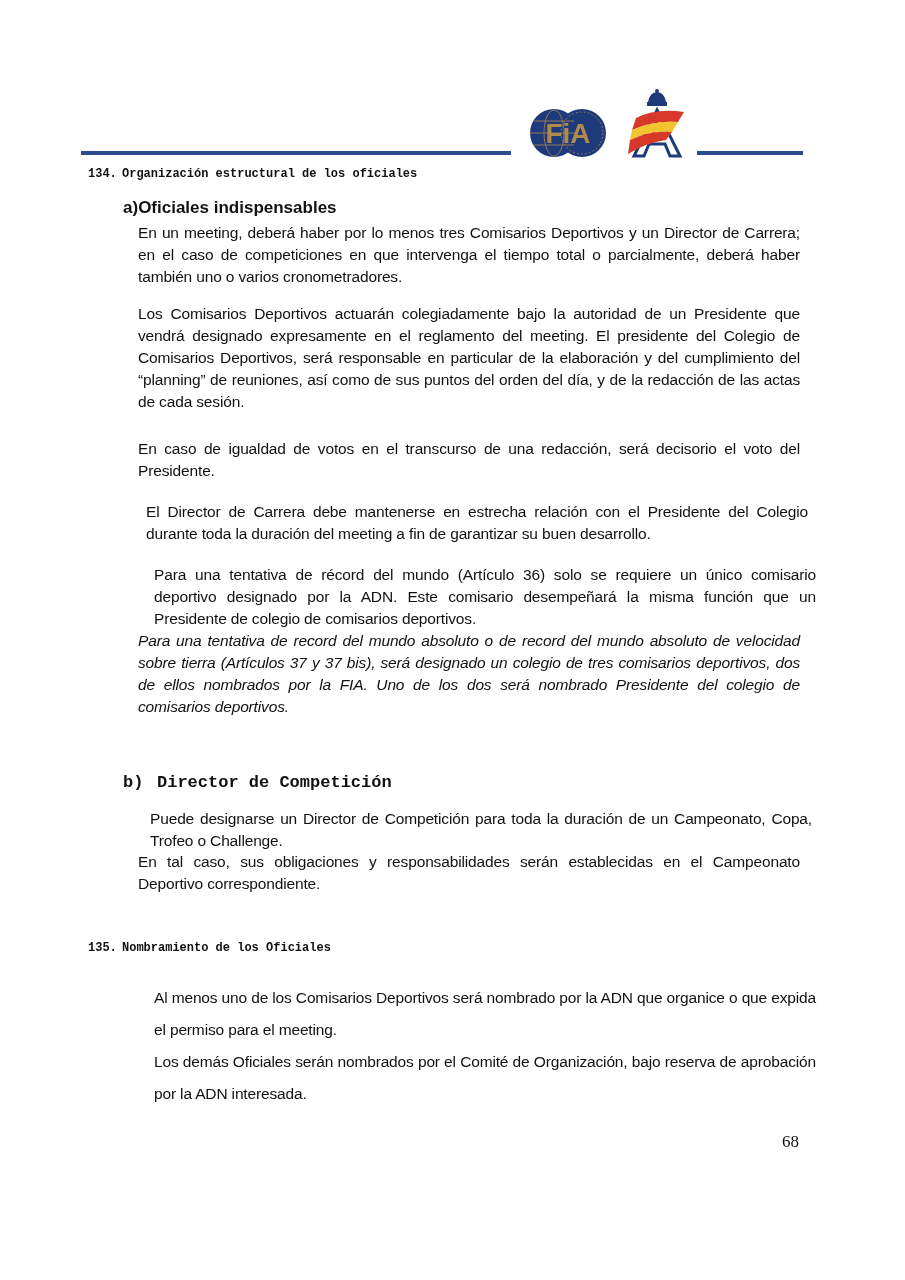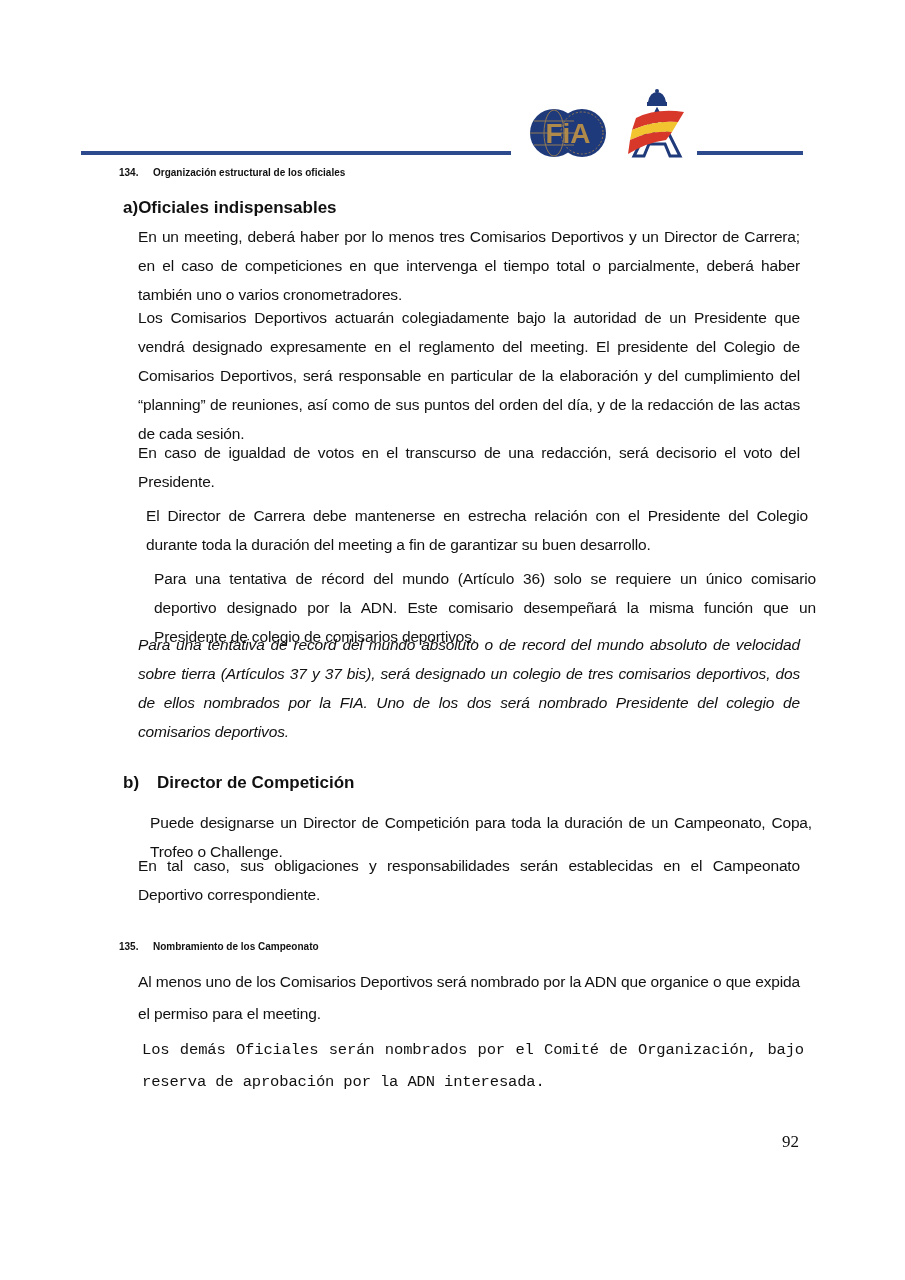--- a/index.html
+++ b/index.html
@@ -1,24 +1,24 @@
 <!DOCTYPE html>
 <html><head>
 <meta charset="utf-8">
 <style>
   html, body { margin:0; padding:0; background:#ffffff; }
   body { width:905px; height:1280px; position:relative; overflow:hidden;
          font-family:"Liberation Sans", sans-serif; color:#111; }
   .rule { position:absolute; height:4px; background:#2c4a8c; }
   .logo { position:absolute; }
-  .h1 { position:absolute; left:119px; font-weight:bold; font-size:10px; }
+  .h1 { position:absolute; left:88px; font-weight:bold; font-size:12px;font-family:Liberation Mono, monospace; }
   .h1 .num { display:inline-block; width:34px; }
   .h2 { position:absolute; font-weight:bold; font-size:17px; }
   .para { position:absolute; left:138px; width:662px; font-size:15.5px;
-          line-height:29px; text-align:justify; letter-spacing:-0.15px; }
+          line-height:22px; text-align:justify; letter-spacing:-0.15px; }
   .para.wide { line-height:32px; }
   .pagenum { position:absolute; left:782px; top:1132px; font-family:"Liberation Serif", serif; font-size:17px; }
 </style>
 </head>
 <body>
 
 <div class="rule" style="left:81px; top:151px; width:430px;"></div>
 <div class="rule" style="left:697px; top:151px; width:106px;"></div>
 
 <div class="logo" style="left:528px; top:107px; width:80px; height:52px;">
@@ -58,27 +58,27 @@
   <span>a)</span><span>Oficiales indispensables</span>
 </div>
 
 <p class="para" style="top:222px; margin:0;">En un meeting, deberá haber por lo menos tres Comisarios Deportivos y un Director de Carrera; en el caso de competiciones en que intervenga el tiempo total o parcialmente, deberá haber también uno o varios cronometradores.</p>
 <p class="para" style="top:303px; margin:0;">Los Comisarios Deportivos actuarán colegiadamente bajo la autoridad de un Presidente que vendrá designado expresamente en el reglamento del meeting. El presidente del Colegio de Comisarios Deportivos, será responsable en particular de la elaboración y del cumplimiento del “planning” de reuniones, así como de sus puntos del orden del día, y de la redacción de las actas de cada sesión.</p>
 <p class="para" style="top:438px; margin:0;">En caso de igualdad de votos en el transcurso de una redacción, será decisorio el voto del Presidente.</p>
 <p class="para" style="top:493px; margin:8px;">El Director de Carrera debe mantenerse en estrecha relación con el Presidente del Colegio durante toda la duración del meeting a fin de garantizar su buen desarrollo.</p>
 <p class="para" style="top:548px; margin:16px;">Para una tentativa de récord del mundo (Artículo 36) solo se requiere un único comisario deportivo designado por la ADN. Este comisario desempeñará la misma función que un Presidente de colegio de comisarios deportivos.</p>
 <p class="para" style="top:630px; margin:0;font-style:italic;">Para una tentativa de record del mundo absoluto o de record del mundo absoluto de velocidad sobre tierra (Artículos 37 y 37 bis), será designado un colegio de tres comisarios deportivos, dos de ellos nombrados por la FIA. Uno de los dos será nombrado Presidente del colegio de comisarios deportivos.</p>
 
-<div class="h2" style="left:123px; top:773px;">
+<div class="h2" style="left:123px; top:773px;font-family:Liberation Mono, monospace;">
   <span style="display:inline-block; width:34px;">b)</span><span>Director de Competición</span>
 </div>
 
 <p class="para" style="top:796px; margin:12px;">Puede designarse un Director de Competición para toda la duración de un Campeonato, Copa, Trofeo o Challenge.</p>
 <p class="para" style="top:851px; margin:0;">En tal caso, sus obligaciones y responsabilidades serán establecidas en el Campeonato Deportivo correspondiente.</p>
 
 <div class="h1" style="top:941px;">
-  <span class="num">135.</span><span>Nombramiento de los Campeonato</span>
+  <span class="num">135.</span><span>Nombramiento de los Oficiales</span>
 </div>
 
-<p class="para wide" style="top:966px; margin:0;">Al menos uno de los Comisarios Deportivos será nombrado por la ADN que organice o que expida el permiso para el meeting.</p>
-<p class="para wide" style="top:1030px; margin:4px;font-family:Liberation Mono, monospace;">Los demás Oficiales serán nombrados por el Comité de Organización, bajo reserva de aprobación por la ADN interesada.</p>
+<p class="para wide" style="top:966px; margin:16px;">Al menos uno de los Comisarios Deportivos será nombrado por la ADN que organice o que expida el permiso para el meeting.</p>
+<p class="para wide" style="top:1030px; margin:16px;">Los demás Oficiales serán nombrados por el Comité de Organización, bajo reserva de aprobación por la ADN interesada.</p>
 
-<div class="pagenum">92</div>
+<div class="pagenum">68</div>
 
 </body></html>

